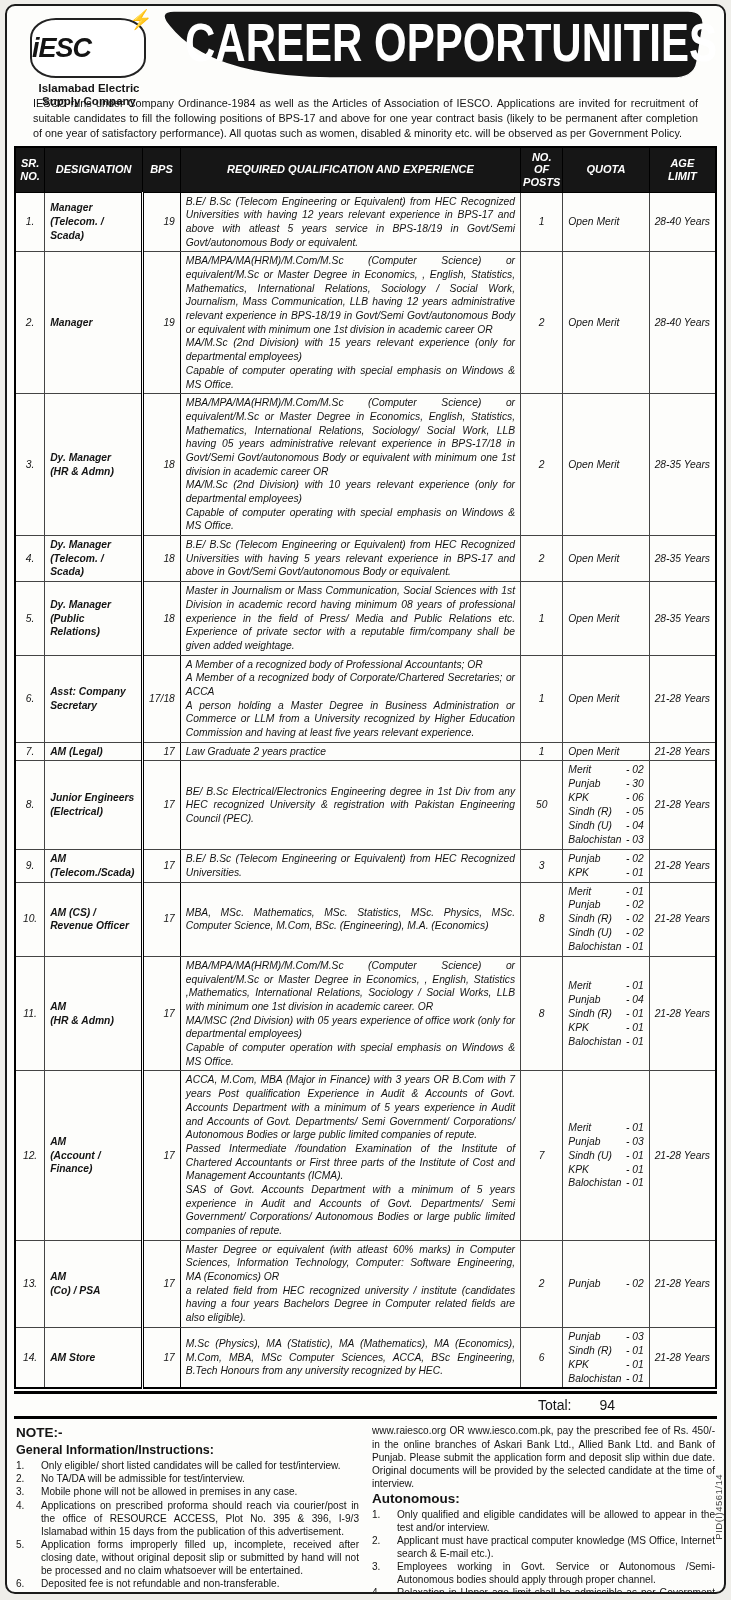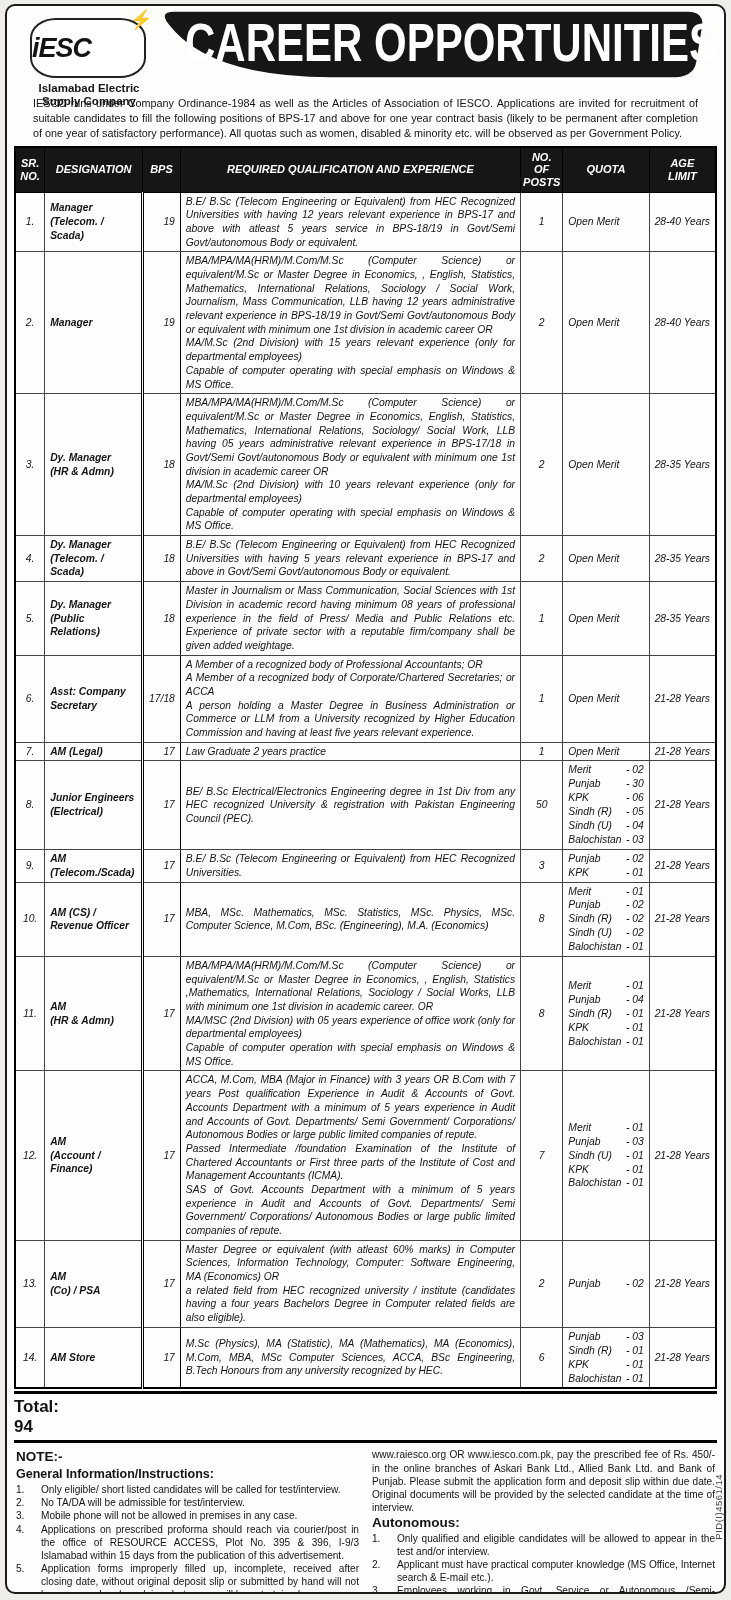--- a/index.html
+++ b/index.html
@@ -54,21 +54,21 @@
   td.bps  { width:4.3%; text-align:right; border-right:1px solid #000 !important; }
   td.qual { width:51.6%; text-align:justify; white-space:pre-line;margin-left:17px; }
   td.posts{ width:5%; text-align:center; }
   td.quota{ width:12.5%; padding:2px 4px; }
   td.age  { width:8.3%; text-align:center; font-size:9.8px; white-space:nowrap; padding:2px 1px; }
   .quota-row { display:flex; justify-content:space-between; line-height:1.35; }
   
   .total-bar {
     border-top:3px solid #000; border-bottom:3px solid #000; margin-top:2px;
     padding:3px 0; display:flex; justify-content:flex-end;
-    font-weight:bold; font-size:17px;flex-direction:column;
+    font-weight:normal; font-size:14px;
   }
   .total-bar .t-label { margin-right:28px; }
   .total-bar .t-value { margin-right:102px; }
   
   .notes { display:flex; gap:13px; margin-top:5px; padding:0 2px; }
   .notes-col { flex:1; font-size:10.1px; line-height:1.3; }
   .note-title { font-size:13.5px; font-weight:bold; }
   .note-subtitle { font-size:12.5px; font-weight:bold; margin-bottom:1px; }
   .note-item { display:flex; text-align:justify; }
   .note-item .num { width:25px; flex:none; }

